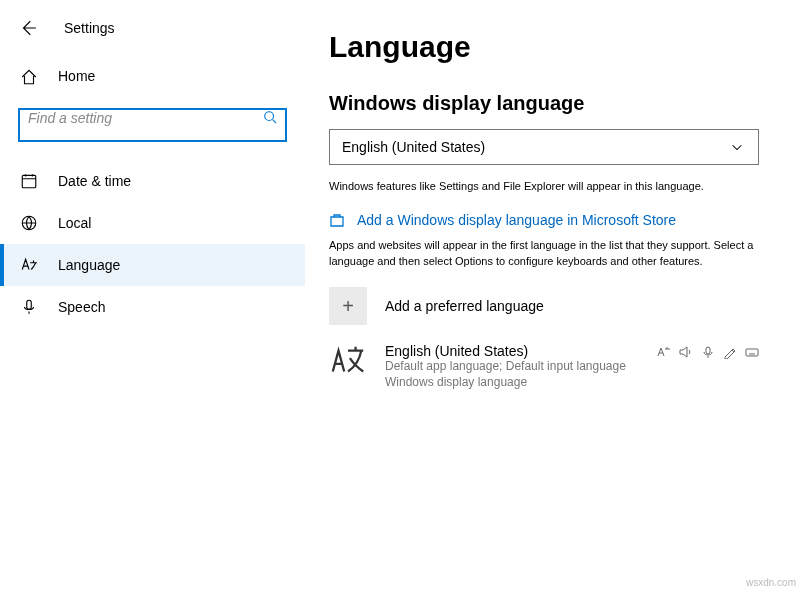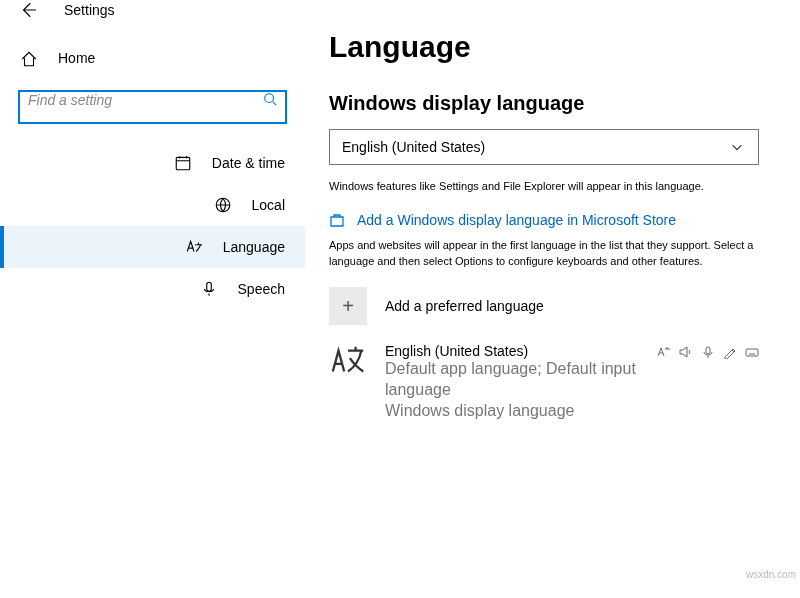--- a/index.html
+++ b/index.html
@@ -1,55 +1,55 @@
 <!DOCTYPE html>
 <html><head>
 <meta charset="utf-8">
 <style>
   * { box-sizing: border-box; margin: 0; padding: 0; font-family: "Segoe UI", sans-serif; }
   body { width: 800px; height: 598px; background: #fff; color: #000; font-size: 14px; overflow: hidden; }
   .app { display: flex; height: 100%; }
 
   
-  .sidebar { width: 305px; padding: 0 18px 0 18px; background: #fff; position: relative; }
+  .sidebar { width: 305px; padding: 18px 18px 0 18px; background: #fff; position: relative; }
   .sb-head { display: flex; align-items: center; margin-bottom: 22px; gap: 26px; }
   .back-btn { width: 20px; height: 20px; display: flex; align-items: center; justify-content: center; cursor: pointer; }
   .sb-title { font-size: 14px; font-weight: 400; }
   .home-row { display: flex; align-items: flex-start; gap: 20px; padding: 8px 2px; margin-bottom: 14px; cursor: pointer; }
   .searchbox { display: flex; align-items: flex-start; border: 2px solid #0078d4; height: 34px; padding: 0 8px; margin-bottom: 18px; }
   .searchbox input { flex: 1; border: none; outline: none; font-size: 14px; color: #777; background: transparent; font-style: italic; }
   .searchbox input::placeholder { color: #888; font-style: italic; }
   .search-ico { color: #0078d4; }
   .cat { font-size: 14px; font-weight: 600; margin-bottom: 22px; }
   .nav { margin-left: -18px; margin-right: -18px; }
-  .nav-item { display: flex; align-items: center; gap: 20px; padding: 12px 20px; cursor: pointer; font-size: 14px; position: relative; justify-content: flex-end; }
+  .nav-item { display: flex; align-items: center; gap: 20px; padding: 12px 20px; cursor: pointer; font-size: 14px; position: relative; }
   .nav-item.sel { background: #ecf4fb; }
   .nav-item.sel::before { content: ""; position: absolute; left: 0; top: 0; bottom: 0; width: 4px; background: #0078d4; }
   .ico { width: 18px; height: 18px; display: flex; align-items: center; justify-content: center; color: #000; flex-shrink: 0; }
 
   
   .main { flex: 1; padding: 30px 28px 0 24px; overflow-y: auto; }
   .h1 { font-size: 30px; font-weight: 600; margin-bottom: 28px; }
   .h2 { font-size: 20px; font-weight: 600; margin-bottom: 14px; margin-top: 10px; }
   .sel-box { border: 1px solid #777; height: 36px; display: flex; align-items: center; justify-content: space-between; padding: 0 12px; cursor: pointer; margin-bottom: 14px; width: 100%; max-width: 430px; }
   .p { font-size: 11px; line-height: 1.4; margin-bottom: 18px; color: #000; max-width: 430px; }
   .link-row { display: flex; align-items: flex-end; gap: 12px; margin-bottom: 10px; }
   .link { color: #0067c0; cursor: pointer; font-size: 14px; }
   .store-ico { width: 16px; height: 16px; color: #0078d4; }
   .h2b { margin-top: 34px; }
   .add-row { display: flex; align-items: center; gap: 18px; margin-bottom: 14px; cursor: pointer; }
   .plus-box { width: 38px; height: 38px; background: #eaeaea; display: flex; align-items: center; justify-content: center; font-size: 20px; color: #555; }
   .lang-row { display: flex; align-items: flex-start; gap: 18px; padding: 4px 0; max-width: 430px; }
   .lang-glyph { width: 38px; height: 38px; display: flex; align-items: center; justify-content: center; font-size: 20px; color: #333; flex-shrink: 0; }
   .lang-info { flex: 1; }
   .lang-name { font-size: 14px; }
-  .lang-sub { font-size: 16px; color: #777; line-height: 1.3; }
+  .lang-sub { font-size: 12px; color: #777; line-height: 1.3; }
   .lang-flags { display: flex; gap: 8px; align-items: center; padding-top: 2px; }
   .flag-ico { width: 14px; height: 14px; color: #666; }
-  .watermark { position: absolute; right: 4px; bottom: 18px; font-size: 10px; color: #bbb; }
+  .watermark { position: absolute; right: 4px; bottom: 10px; font-size: 10px; color: #bbb; }
 </style>
 </head>
 <body>
 
 <div class="app">
   <div class="sidebar">
     <div class="sb-head">
       <div class="back-btn">
         <svg class="ico" viewBox="0 0 16 16" fill="none" stroke="currentColor" stroke-width="1">
             <path d="M10 2 L4 8 L10 14 M4 8 H15"></path>

